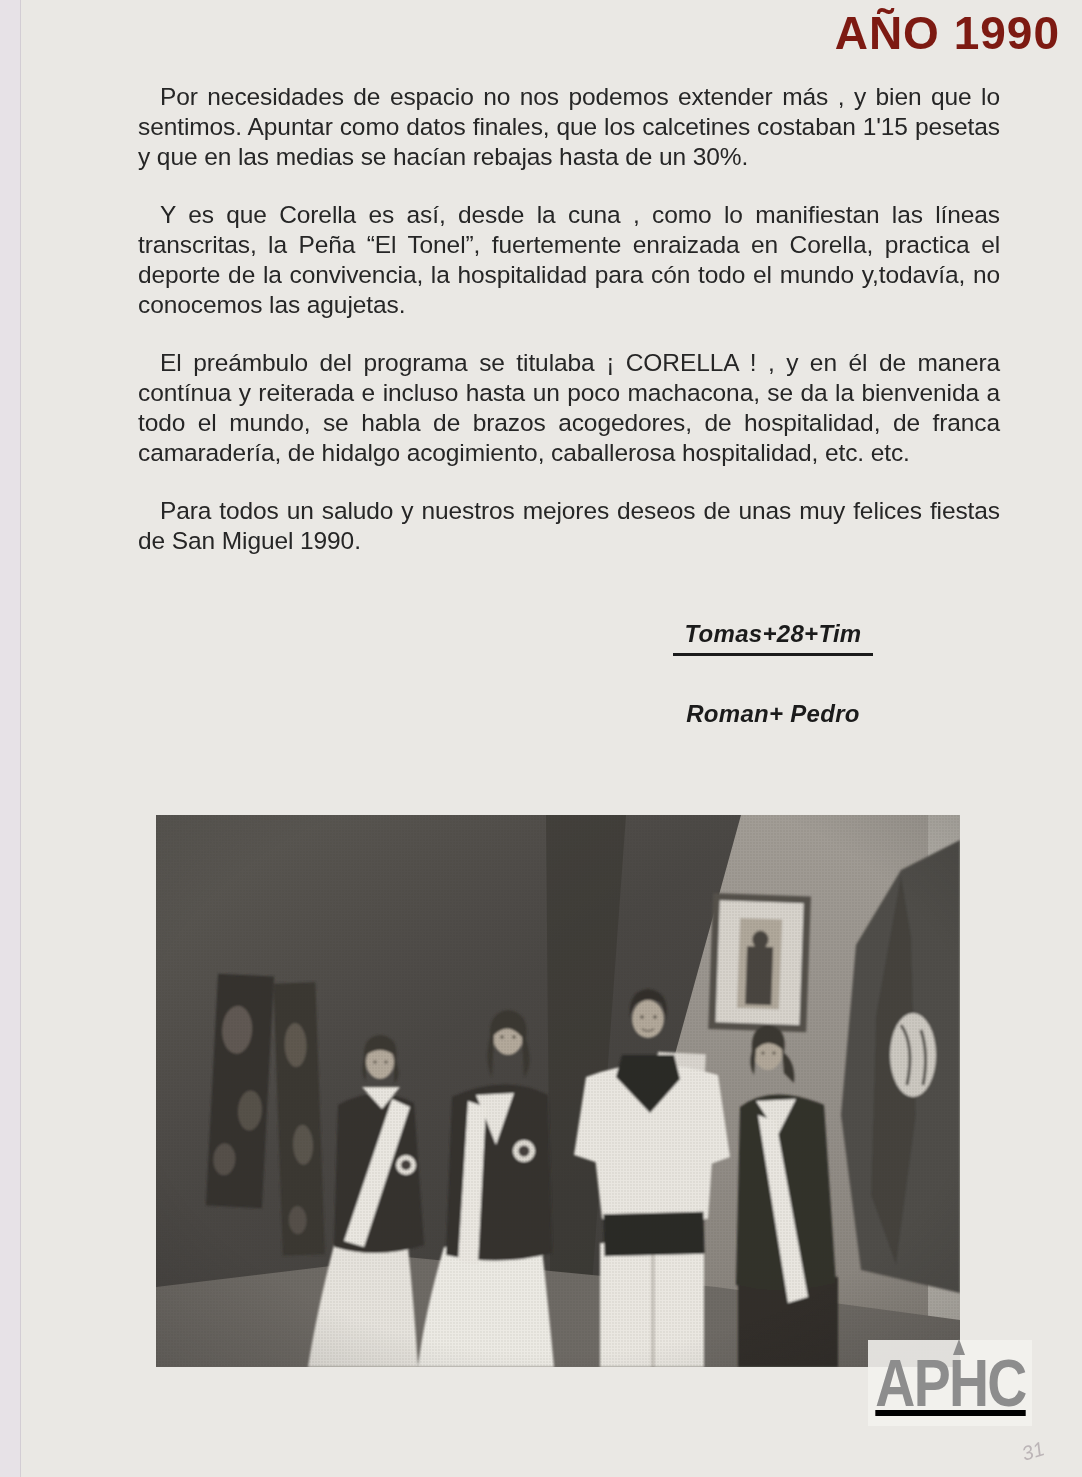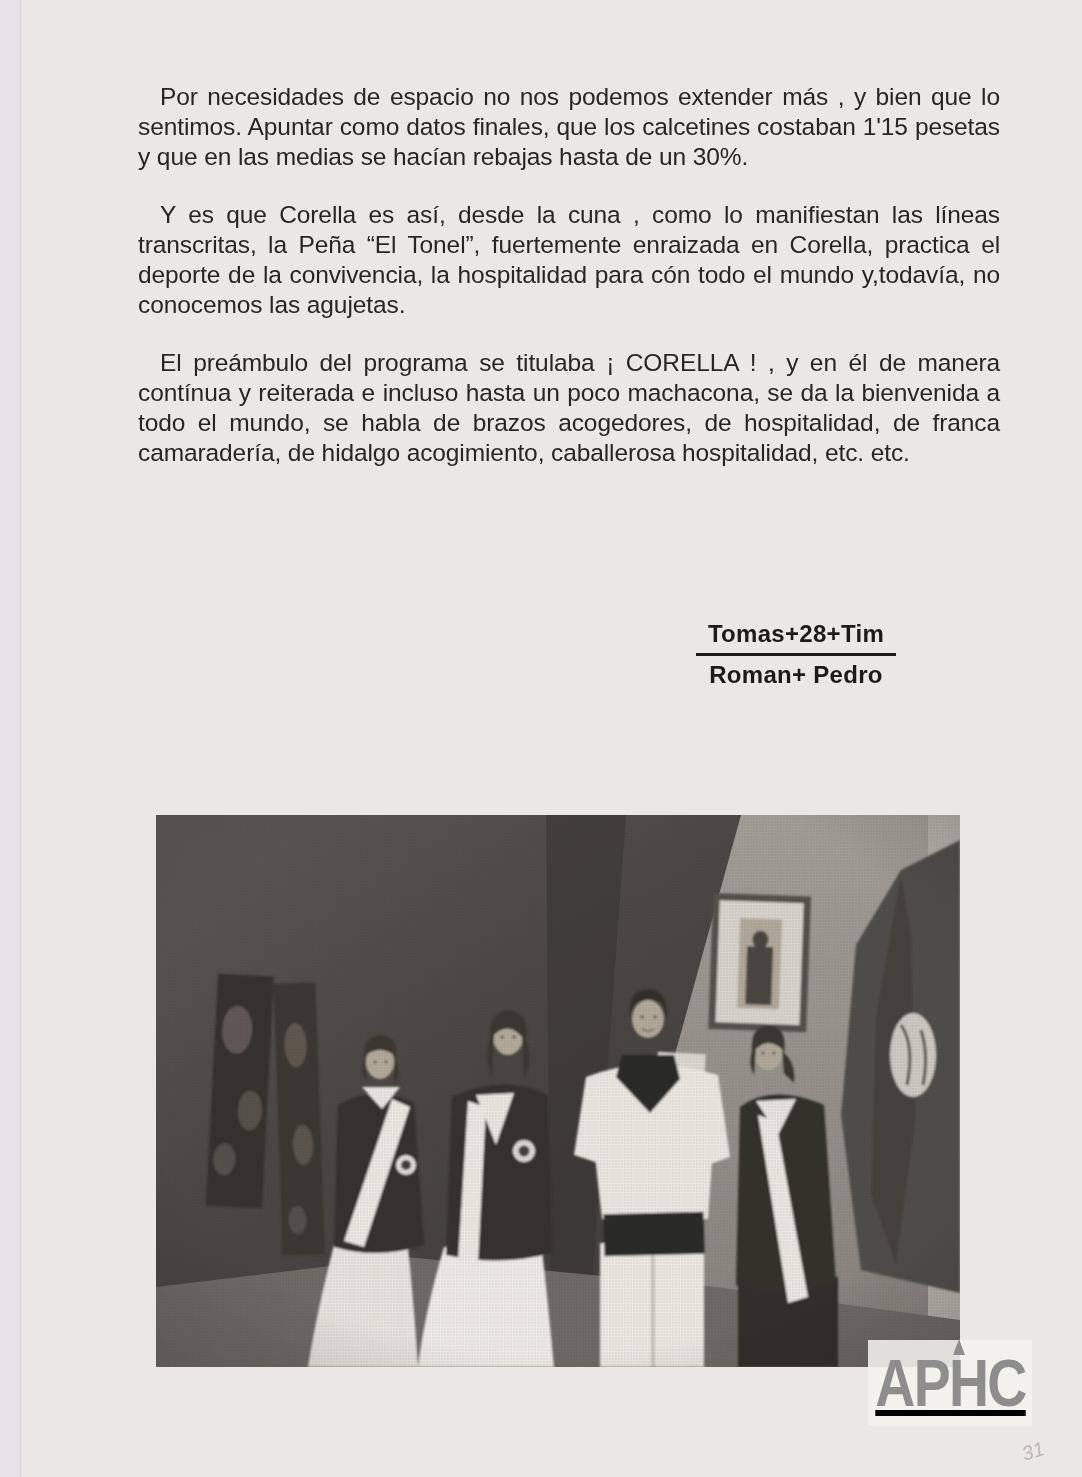--- a/index.html
+++ b/index.html
@@ -23,31 +23,32 @@
   }
   .body-text{
     position:absolute;left:138px;top:82px;width:870px;
     font-size:24.5px;line-height:30px;color:#262626;
     text-align:justify;letter-spacing:-0.1px;
   }
   .body-text p{
     margin:0 8px 28px 0;text-indent:22px;
   }
   .signature{
-    position:absolute;left:696px;top:620px;width:200px;
-    text-align:center;color:#1b1b1b;
+    position:absolute;left:673px;top:620px;width:200px;
+    text-align:center;color:#1b1b1b;font-style:italic;
   }
   .signature .sig-line1{
     font-size:24px;font-weight:bold;letter-spacing:0.3px;
     padding:0 2px 5px 2px;
     border-bottom:3px solid #1b1b1b;
   }
   .signature .sig-line2{
     font-size:24px;font-weight:bold;letter-spacing:0.3px;
     padding-top:5px;
+    margin-top:39px;
   }
   figure.photo{
     position:absolute;left:156px;top:815px;width:804px;height:552px;margin:0;
   }
   figure.photo svg{display:block;width:804px;height:552px;}
   .watermark{
     position:absolute;left:868px;top:1340px;width:164px;height:86px;
     background:rgba(243,241,238,0.88);
     display:flex;align-items:center;justify-content:center;
     overflow:visible;
@@ -70,25 +71,27 @@
     transform:rotate(-18deg);
   }
 </style>
 </head>
 <body>
 
 <div class="page">
 
   <div class="scan-edge"></div>
 
+  <div class="year-heading">AÑO 1990</div>
 
   <div class="body-text">
     <p>Por necesidades de espacio  no nos podemos extender más , y bien que lo sentimos. Apuntar como datos finales, que los calcetines costaban 1'15 pesetas y que en las medias se hacían rebajas hasta de un 30%.</p>
     <p>Y es que Corella es así, desde la cuna , como lo manifiestan las líneas transcritas, la Peña “El Tonel”, fuertemente enraizada en Corella, practica el deporte de la convivencia, la hospitalidad para cón todo el mundo y,todavía, no conocemos las agujetas.</p>
     <p>El preámbulo del programa se titulaba ¡ CORELLA ! , y en él de manera contínua y reiterada e incluso hasta un poco machacona, se da la bienvenida a todo el mundo, se habla de brazos acogedores, de hospitalidad, de franca camaradería, de hidalgo acogimiento, caballerosa hospitalidad, etc. etc.</p>
+    <p>Para todos un saludo y nuestros mejores deseos de unas muy felices fiestas de San Miguel 1990.</p>
   </div>
 
   <div class="signature">
     <div class="sig-line1">Tomas+28+Tim</div>
     <div class="sig-line2">Roman+ Pedro</div>
   </div>
 
   <figure class="photo" role="img" aria-label="Black and white photo: four people in festive dress (two young women with white sashes over dark jackets, a man in white shirt with dark neckerchief and waist sash, and a woman with white sash) standing in a room with dark drapes, two hanging banners, a framed portrait and a flag">
     <svg viewBox="0 0 804 552">
       <defs>

